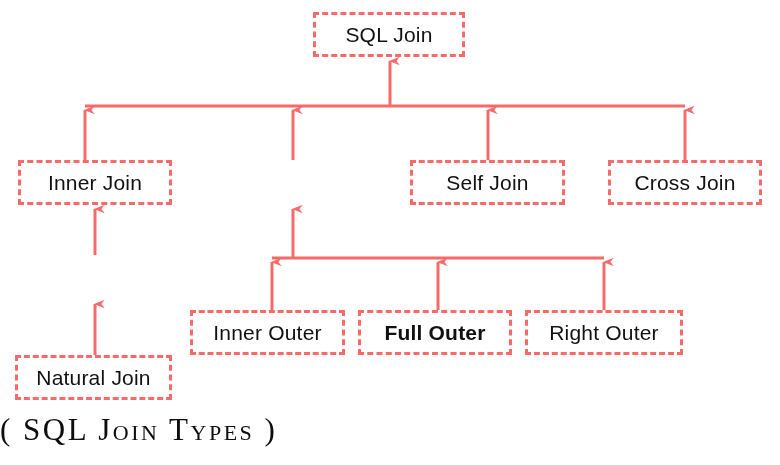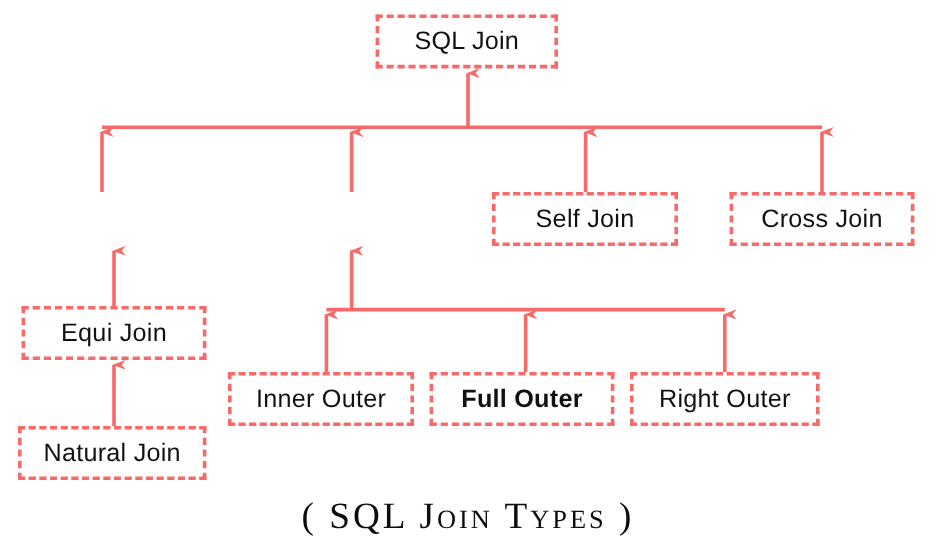--- a/index.html
+++ b/index.html
@@ -36,21 +36,21 @@
     top: 0;
     width: 780px;
     height: 465px;
     pointer-events: none;
   }
   .caption {
     position: absolute;
     left: 0;
     top: 412px;
     width: 780px;
-    text-align: center;
+    text-align: left;
     font-family: "Liberation Serif", serif;
     font-size: 31px;
     font-variant: small-caps;
     letter-spacing: 2.5px;
     color: #0d0d0d;
     white-space: nowrap;
   }
 </style>
 </head>
 <body>
@@ -88,33 +88,33 @@
 
     <line x1="438" y1="310" x2="438" y2="262" stroke="#f76a6a" stroke-width="3" marker-end="url(#arrowUp)"></line>
 
     <line x1="604" y1="310" x2="604" y2="262" stroke="#f76a6a" stroke-width="3" marker-end="url(#arrowUp)"></line>
   </svg>
 
   <div class="node" style="left:313px; top:12px; width:152px; height:45px;">
     <span>SQL Join</span>
   </div>
 
+  <div class="node" style="left:18px; top:160px; width:154px; height:45px;">
+    <span>Inner Join</span>
+  </div>
 
 
   <div class="node" style="left:410px; top:160px; width:155px; height:45px;">
     <span>Self Join</span>
   </div>
 
   <div class="node" style="left:608px; top:160px; width:154px; height:45px;">
     <span>Cross Join</span>
   </div>
 
-  <div class="node" style="left:18px; top:255px; width:154px; height:45px;">
-    <span>Equi Join</span>
-  </div>
 
   <div class="node" style="left:15px; top:355px; width:157px; height:45px;">
     <span>Natural Join</span>
   </div>
 
   <div class="node" style="left:190px; top:310px; width:155px; height:45px;">
     <span>Inner Outer</span>
   </div>
 
   <div class="node" style="left:358px; top:310px; width:154px; height:45px;font-weight:bold;">

